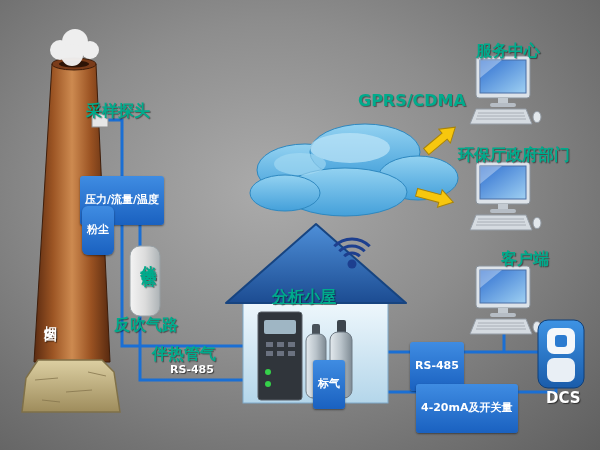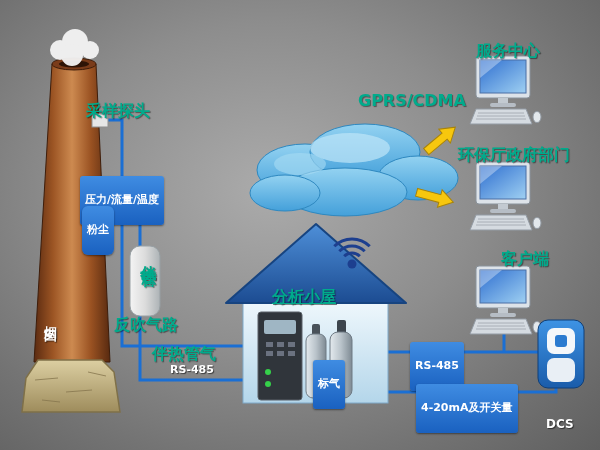--- a/index.html
+++ b/index.html
@@ -186,15 +186,15 @@
 
 <div class="lbl teal cloudtxt" style="left:326px;top:92px;margin-left:32px;">
   <span>GPRS/CDMA</span>
 </div>
 
 <div class="lbl teal" style="left:476px;top:42px;">服务中心</div>
 <div class="lbl teal" style="left:458px;top:146px;">环保厅政府部门</div>
 <div class="lbl teal" style="left:501px;top:250px;">客户端</div>
 <div class="lbl bar" style="left:410px;top:342px;">RS-485</div>
 <div class="lbl bar" style="left:416px;top:384px;">4-20mA及开关量</div>
-<div class="lbl white" style="left:546px;top:390px;font-size:12px;margin-top:28px;">DCS</div>
+<div class="lbl white" style="left:546px;top:390px;font-size:15px;">DCS</div>
 
 </div>
 
 </body></html>

